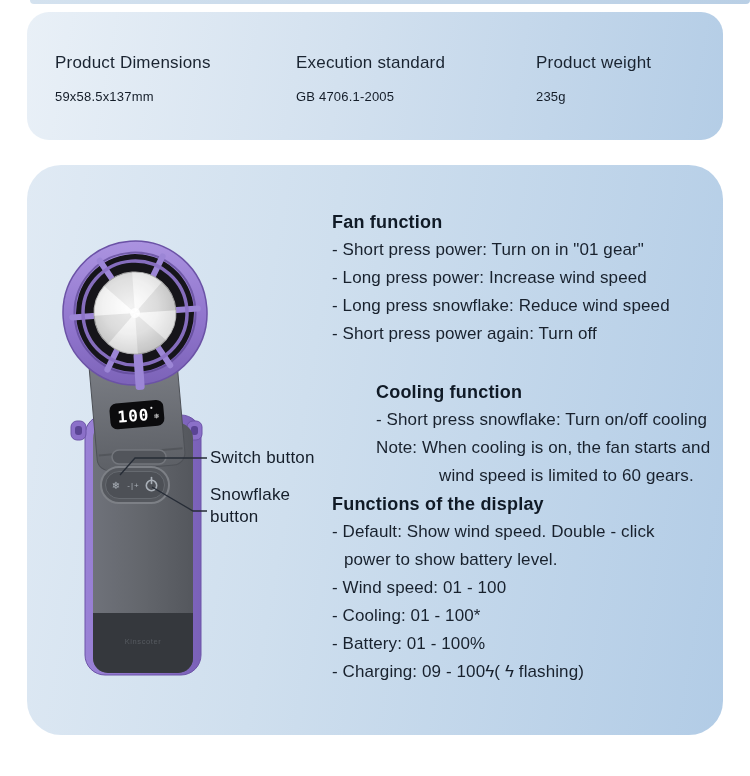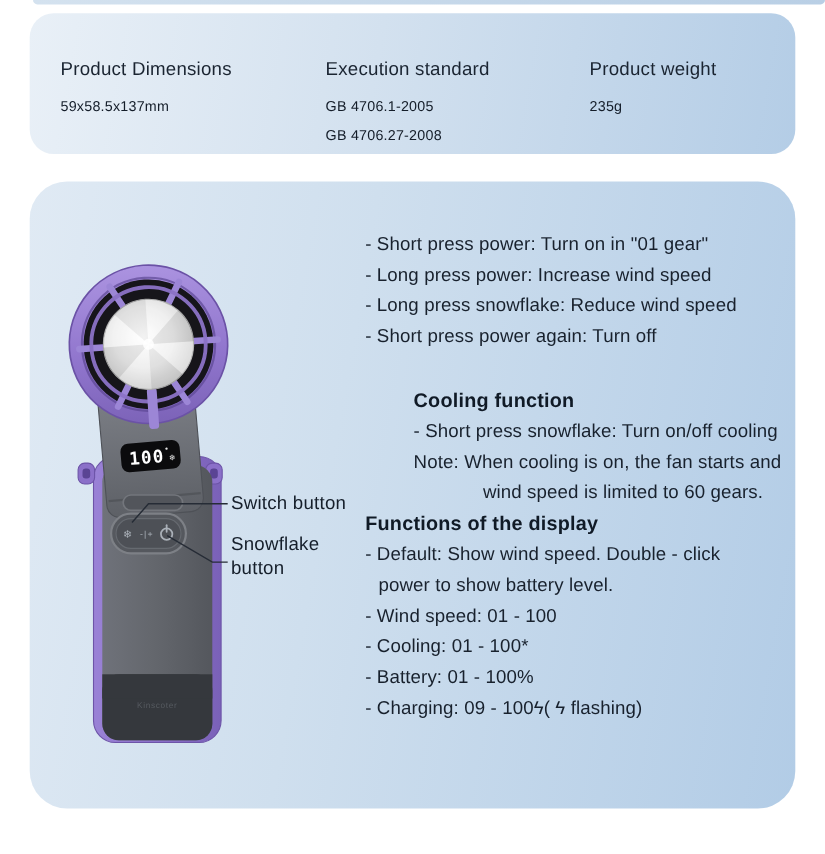--- a/index.html
+++ b/index.html
@@ -62,21 +62,20 @@
   <div class="top-strip"></div>
 
   <section class="card card-specs">
     <div class="spec-col spec-col-1">
       <div class="spec-label">Product Dimensions</div>
       <div class="spec-value">59x58.5x137mm</div>
     </div>
     <div class="spec-col spec-col-2">
       <div class="spec-label">Execution standard</div>
       <div class="spec-value">GB 4706.1-2005</div>
-      <div class="spec-value">GB 4706.27-2008</div>
     </div>
     <div class="spec-col spec-col-3">
       <div class="spec-label">Product weight</div>
       <div class="spec-value">235g</div>
     </div>
   </section>
 
   <section class="card card-main">
 
     <svg class="device-svg" viewBox="0 0 298 492">
@@ -185,20 +184,21 @@
       <polyline points="85,250 100,233 172,233" fill="none" stroke="#262c36" stroke-width="1.3"></polyline>
       <polyline points="117,262 158,286 172,286" fill="none" stroke="#262c36" stroke-width="1.3"></polyline>
     </svg>
 
     <div class="callout-label callout-switch">Switch button</div>
     <div class="callout-label callout-snowflake">Snowflake button</div>
 
     <div class="info-col">
 
       <div class="info-section">
+        <h3>Fan function</h3>
         <p>- Short press power: Turn on in "01 gear"</p>
         <p>- Long press power: Increase wind speed</p>
         <p>- Long press snowflake: Reduce wind speed</p>
         <p>- Short press power again: Turn off</p>
       </div>
 
       <div class="info-section sec-cooling">
         <h3>Cooling function</h3>
         <p>- Short press snowflake: Turn on/off cooling</p>
         <p>Note: When cooling is on, the fan starts and</p>

